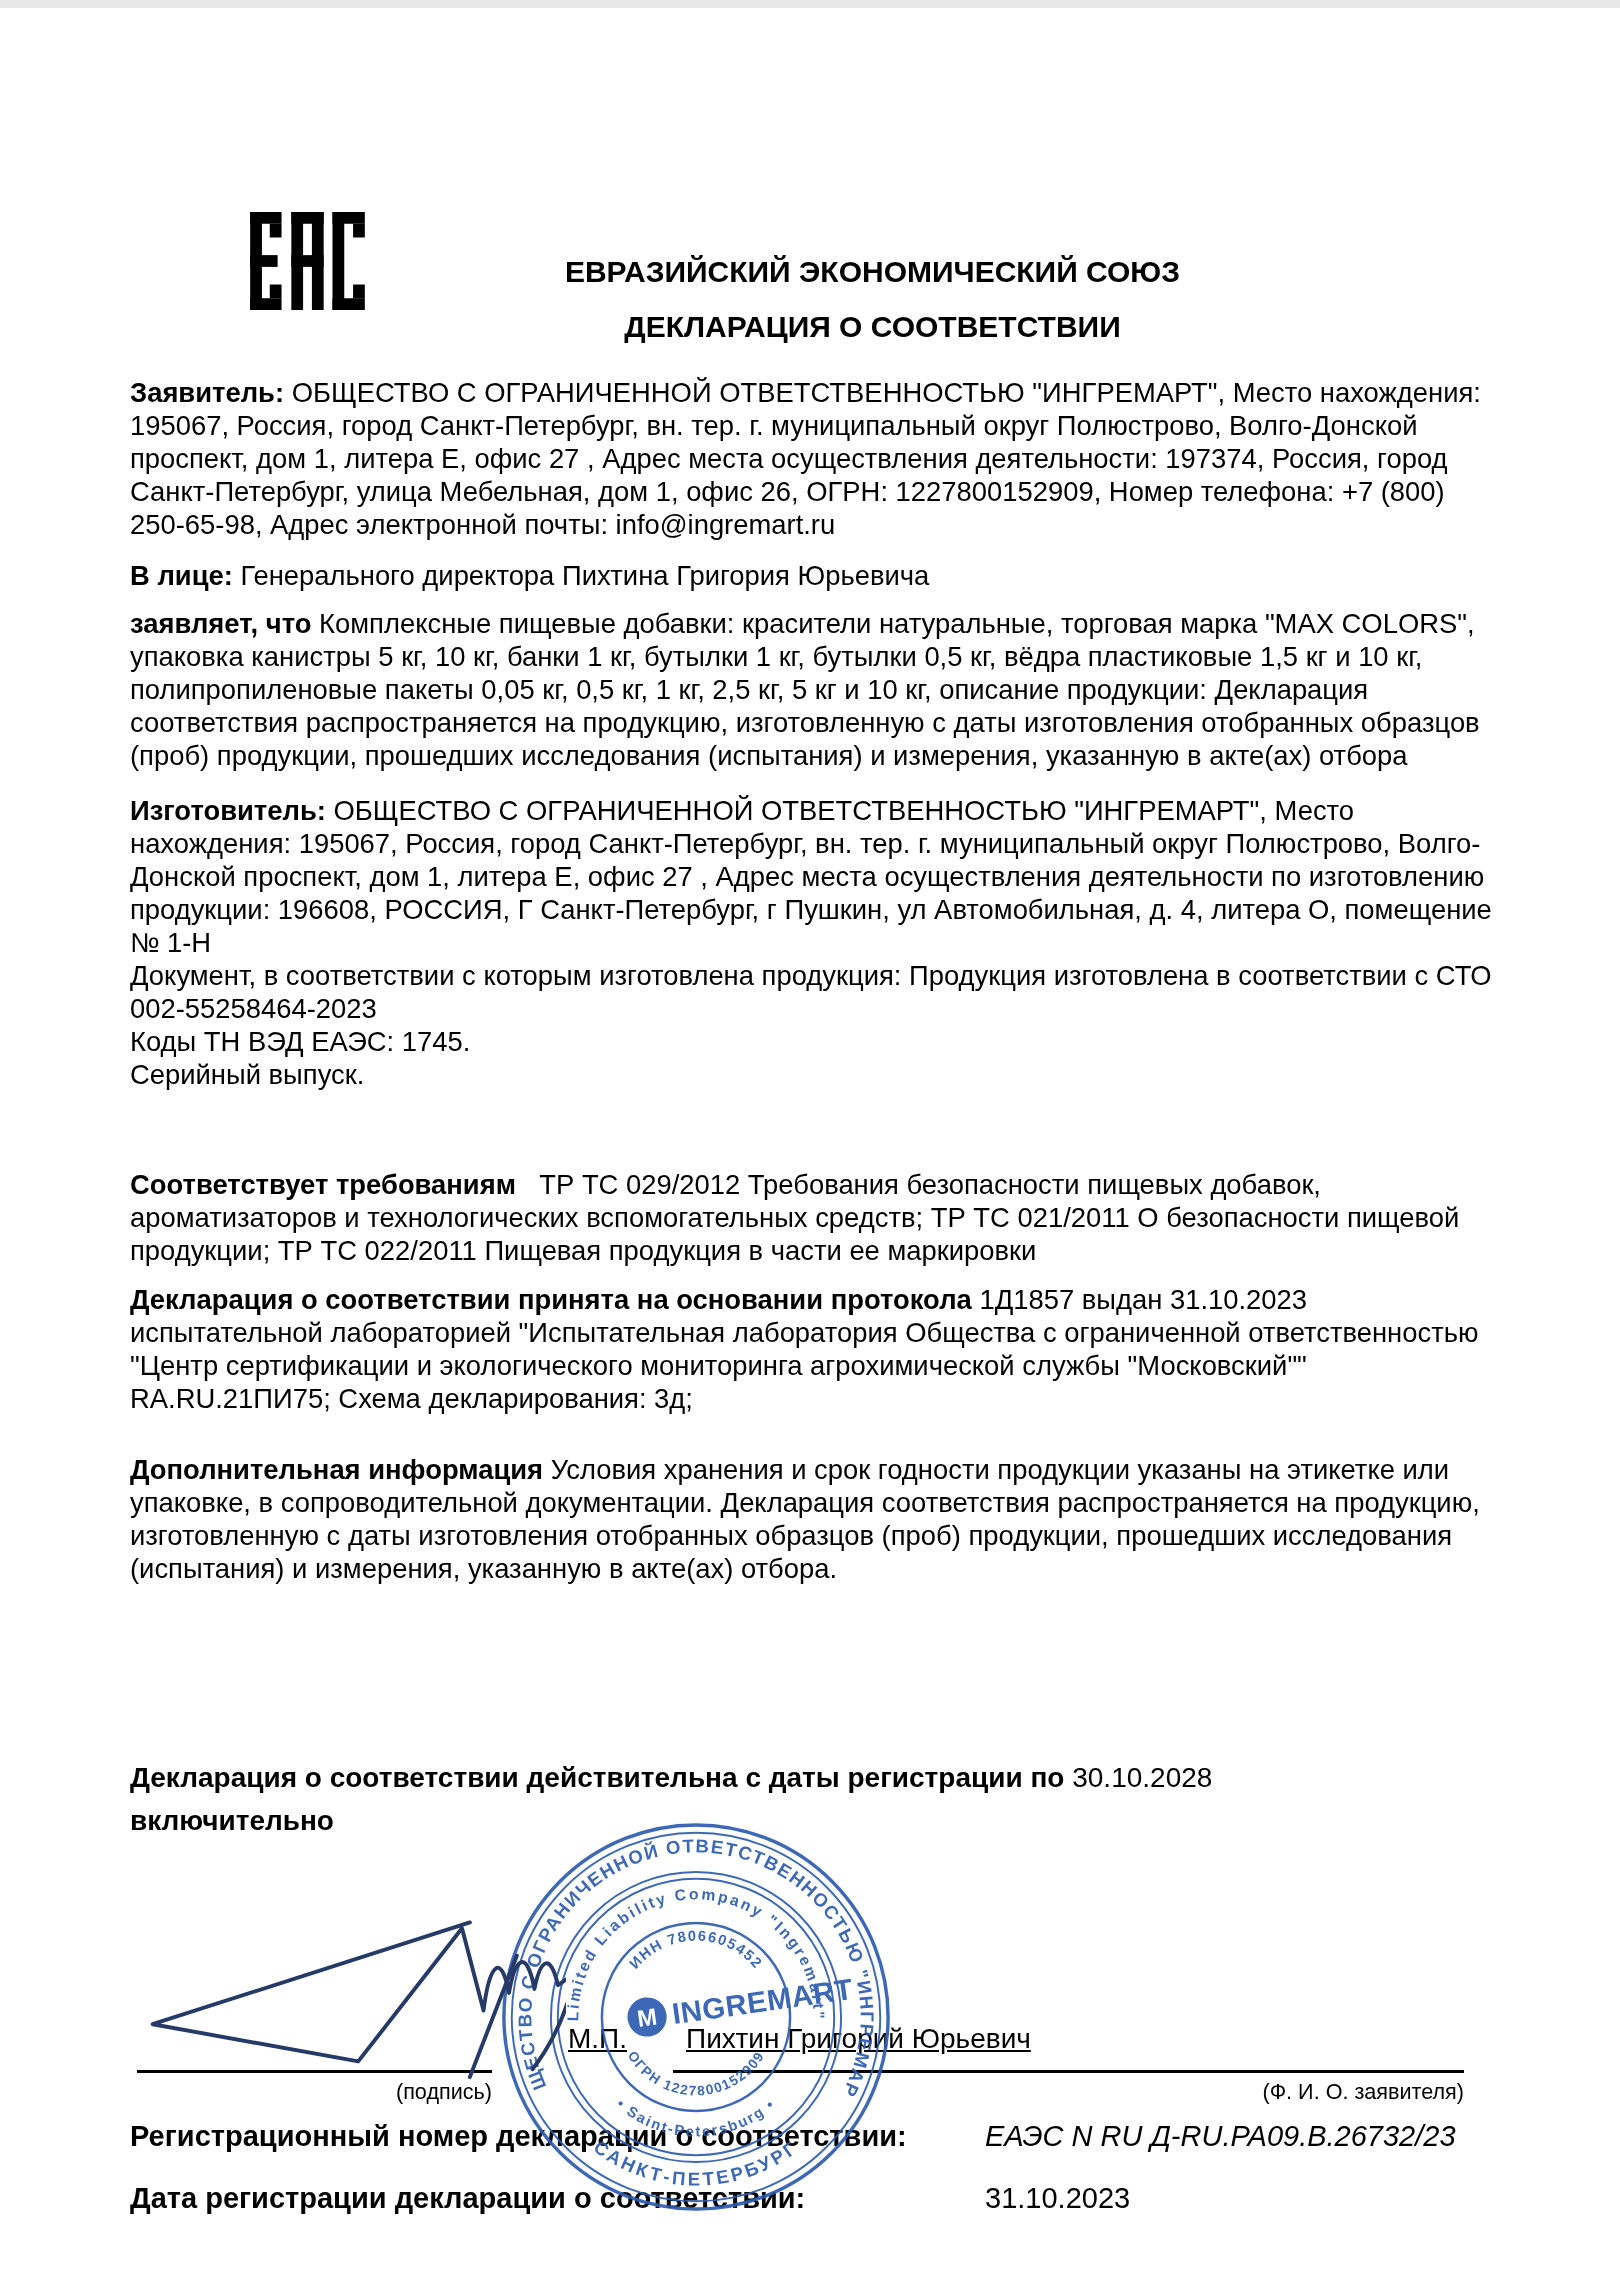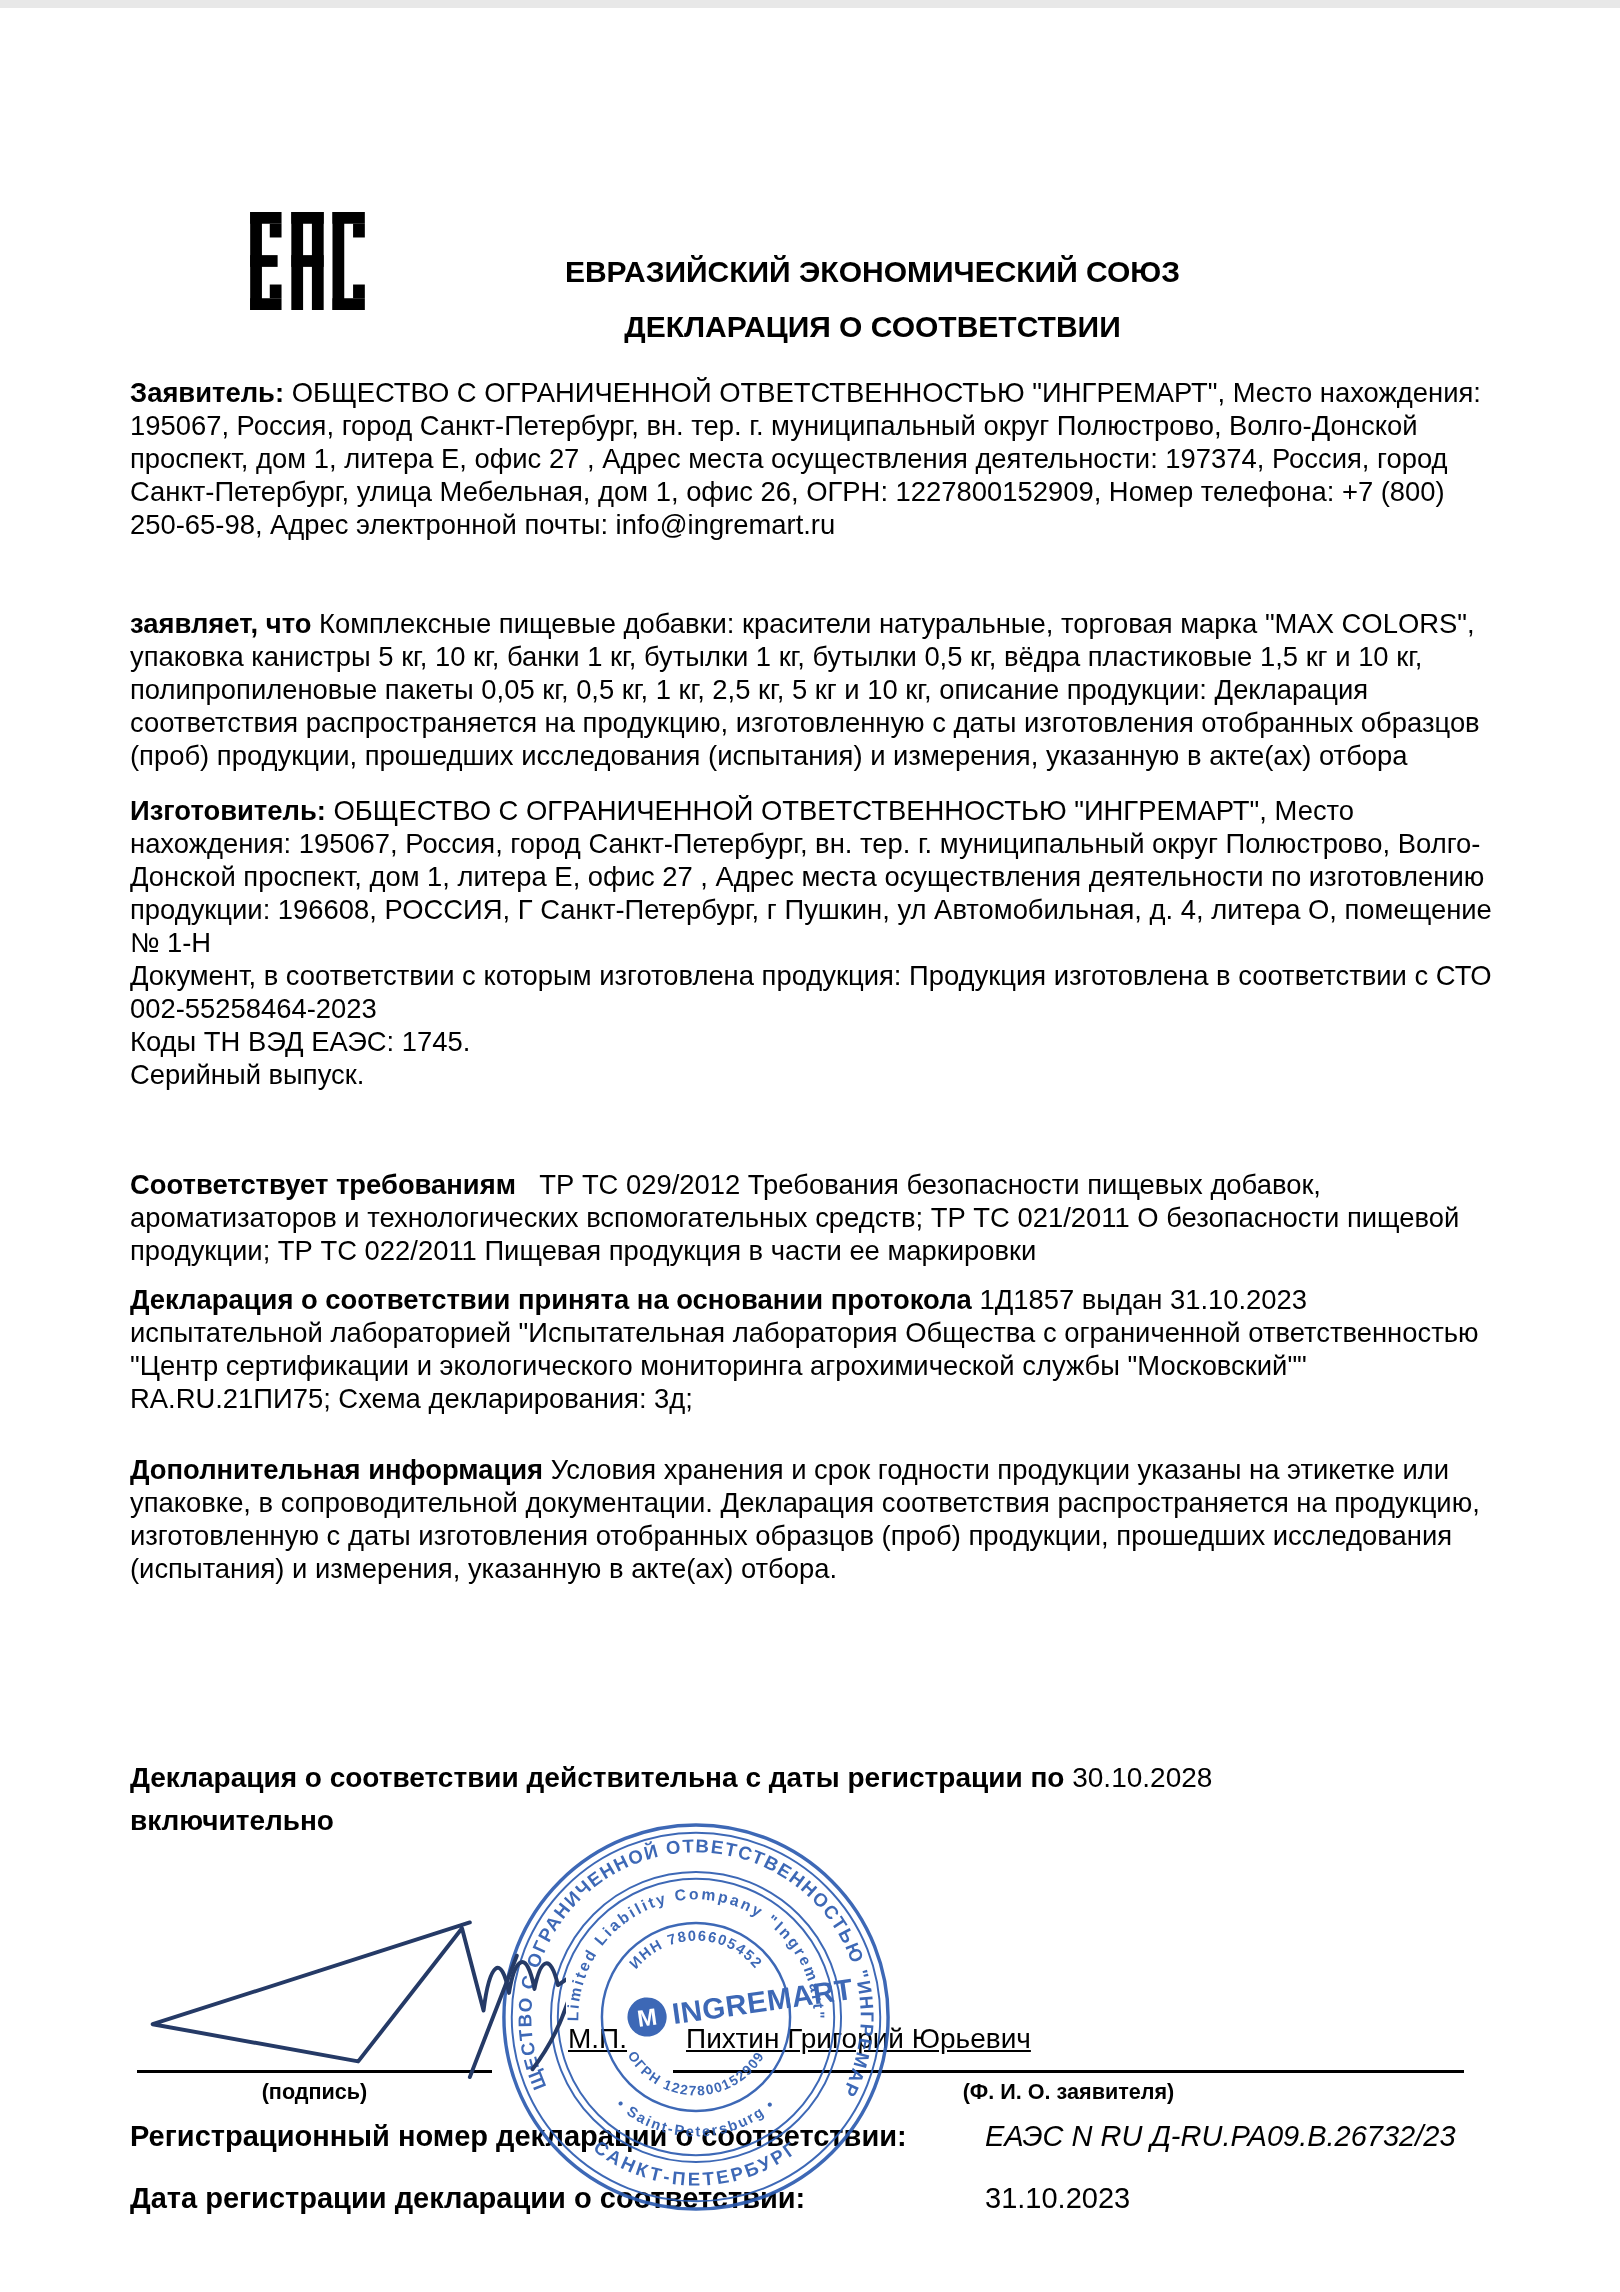--- a/index.html
+++ b/index.html
@@ -12,21 +12,21 @@
     position:absolute; left:130px; width:1372px;
     font-size:27.4px; line-height:33px; text-align:left;
   }
   .b { font-weight:bold; }
   .title {
     position:absolute; left:343px; width:1059px; text-align:center;
     font-weight:bold; font-size:30px; white-space:nowrap;
   }
   .gap-after { margin-right:15.7px; }
   .sig-line { position:absolute; height:2.9px; background:#000; }
-  .caption { position:absolute; font-size:21.6px; font-weight:bold; text-align:center; }
+  .caption { position:absolute; font-size:21.6px; font-weight:normal; text-align:right; }
   .regrow-label { position:absolute; left:130px; font-size:29px; font-weight:bold; white-space:nowrap; }
   .regrow-value { position:absolute; left:985px; font-size:29px; white-space:nowrap; }
   .plainrow { position:absolute; font-size:28px; white-space:nowrap;text-decoration:underline; }
   .stamp-svg { position:absolute; left:500px; top:1813px; width:392px; height:392px; opacity:0.92; }
   .sign-svg  { position:absolute; left:125px; top:1887px; width:441px; height:186px; }
   .eac-svg   { position:absolute; left:250px; top:204px; width:115px; height:98px; }
 </style>
 </head>
 <body>
 
@@ -56,20 +56,24 @@
   </svg>
 
   <div class="title" style="top:247px">ЕВРАЗИЙСКИЙ ЭКОНОМИЧЕСКИЙ СОЮЗ</div>
   <div class="title" style="top:302px">ДЕКЛАРАЦИЯ О СООТВЕТСТВИИ</div>
 
   <div class="para" style="top:368px">
     <span class="b">Заявитель:</span>
     <span>ОБЩЕСТВО С ОГРАНИЧЕННОЙ ОТВЕТСТВЕННОСТЬЮ "ИНГРЕМАРТ", Место нахождения: 195067, Россия, город Санкт-Петербург, вн. тер. г. муниципальный округ Полюстрово, Волго-Донской проспект, дом 1, литера Е, офис 27 , Адрес места осуществления деятельности: 197374, Россия, город Санкт-Петербург, улица Мебельная, дом 1, офис 26, ОГРН: 1227800152909, Номер телефона: +7 (800) 250-65-98, Адрес электронной почты: info@ingremart.ru</span>
   </div>
 
+  <div class="para" style="top:551px">
+    <span class="b">В лице:</span>
+    <span>Генерального директора Пихтина Григория Юрьевича</span>
+  </div>
 
   <div class="para" style="top:599px">
     <span class="b">заявляет, что</span>
     <span>Комплексные пищевые добавки: красители натуральные, торговая марка "MAX COLORS", упаковка канистры 5 кг, 10 кг, банки 1 кг, бутылки 1 кг, бутылки 0,5 кг, вёдра пластиковые 1,5 кг и 10 кг, полипропиленовые пакеты 0,05 кг, 0,5 кг, 1 кг, 2,5 кг, 5 кг и 10 кг, описание продукции: Декларация соответствия распространяется на продукцию, изготовленную с даты изготовления отобранных образцов (проб) продукции, прошедших исследования (испытания) и измерения, указанную в акте(ах) отбора</span>
   </div>
 
   <div class="para" style="top:786px">
     <span class="b">Изготовитель:</span>
     <span>ОБЩЕСТВО С ОГРАНИЧЕННОЙ ОТВЕТСТВЕННОСТЬЮ "ИНГРЕМАРТ", Место нахождения: 195067, Россия, город Санкт-Петербург, вн. тер. г. муниципальный округ Полюстрово, Волго-Донской проспект, дом 1, литера Е, офис 27 , Адрес места осуществления деятельности по изготовлению продукции: 196608, РОССИЯ, Г Санкт-Петербург, г Пушкин, ул Автомобильная, д. 4, литера О, помещение № 1-Н</span>
     <div>Документ, в соответствии с которым изготовлена продукция: Продукция изготовлена в соответствии с СТО 002-55258464-2023</div>

